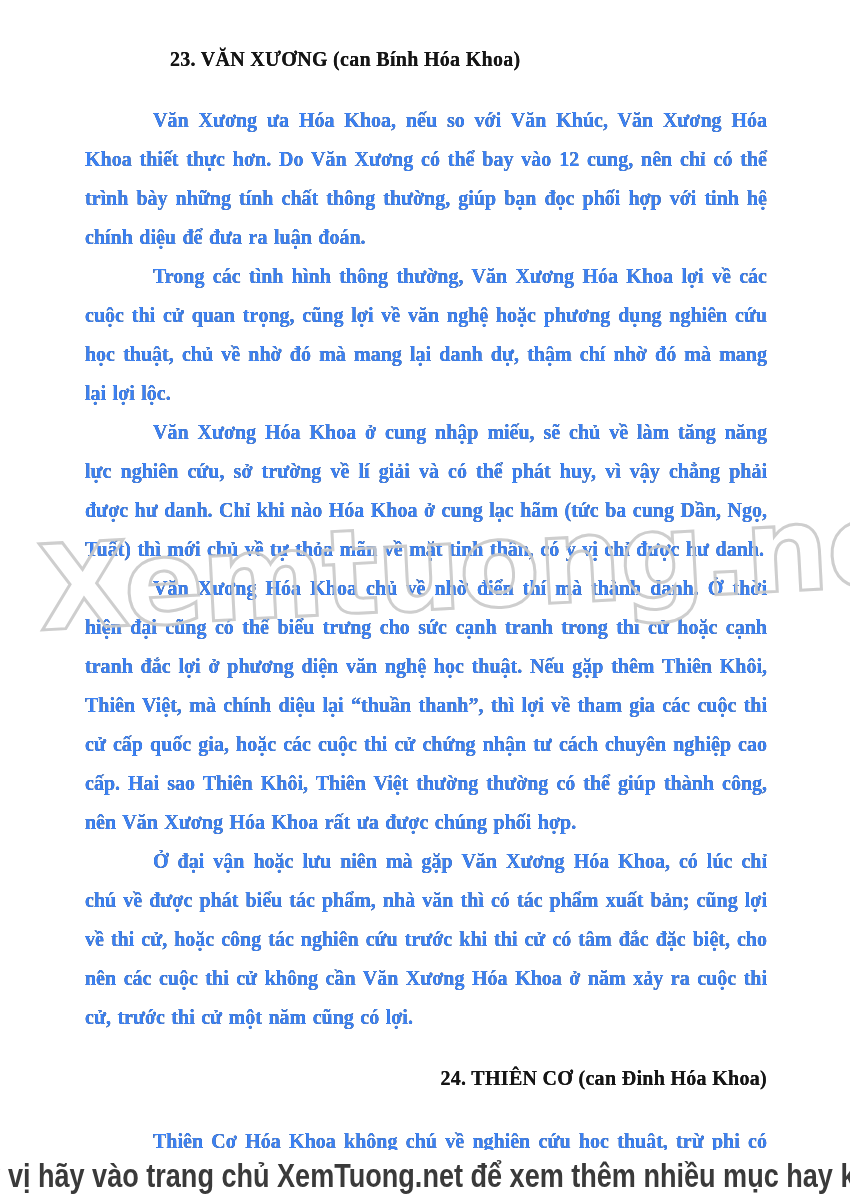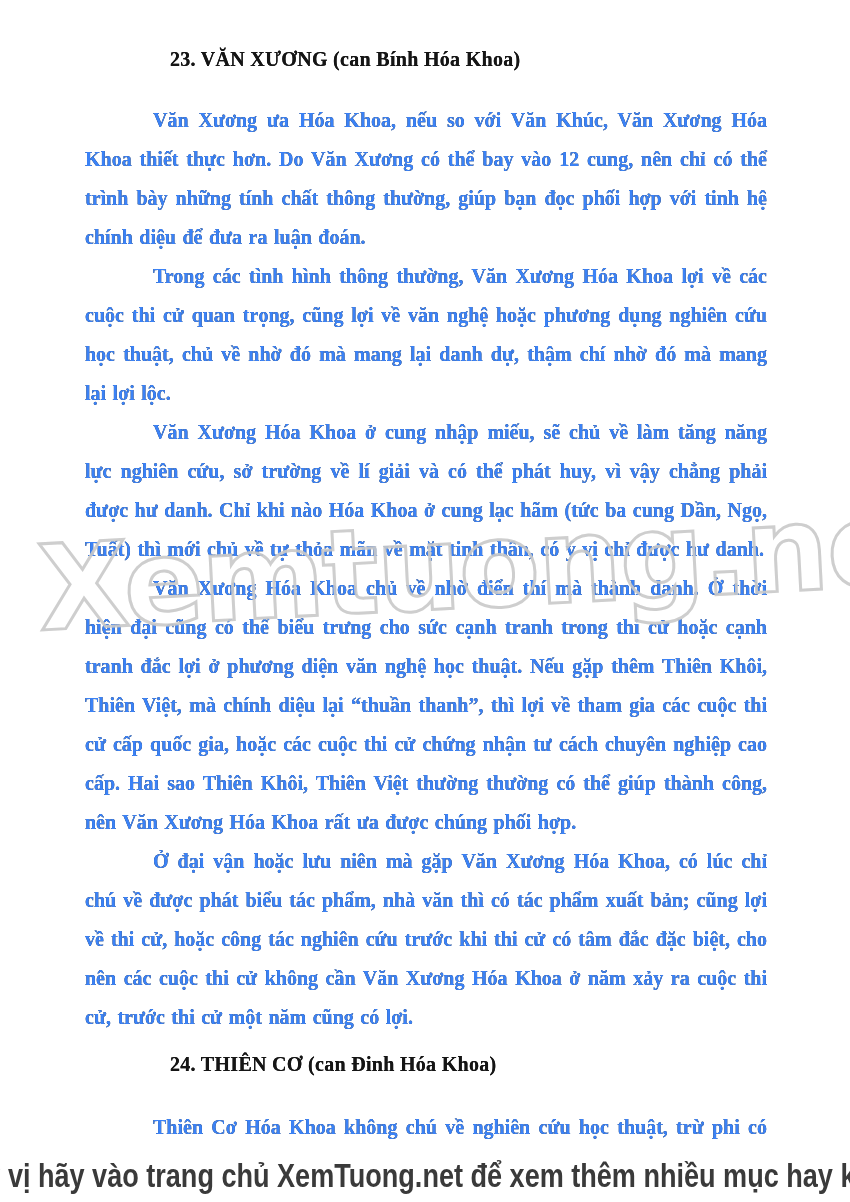--- a/index.html
+++ b/index.html
@@ -22,21 +22,21 @@
   }
   .heading {
     font-size: 20px;
     font-weight: 700;
     margin: 0 0 0 85px;
     letter-spacing: 0.3px;
     color: #151515;
     text-shadow: 0 0 0.6px #151515;
   }
   .heading.first { margin-bottom: 30px; }
-  .heading.second { margin-top: 16px; margin-bottom: 32px; }
+  .heading.second { margin-top: 30px; margin-bottom: 32px; text-align: right; }
   .para {
     margin: 0;
     font-size: 20px;
     font-weight: 700;
     line-height: 39px;
     text-align: justify;
     text-indent: 68px;
     word-spacing: 1.5px;
     color: #3b82f6;
     text-shadow: 0 0 0.5px #1e1e1e;

